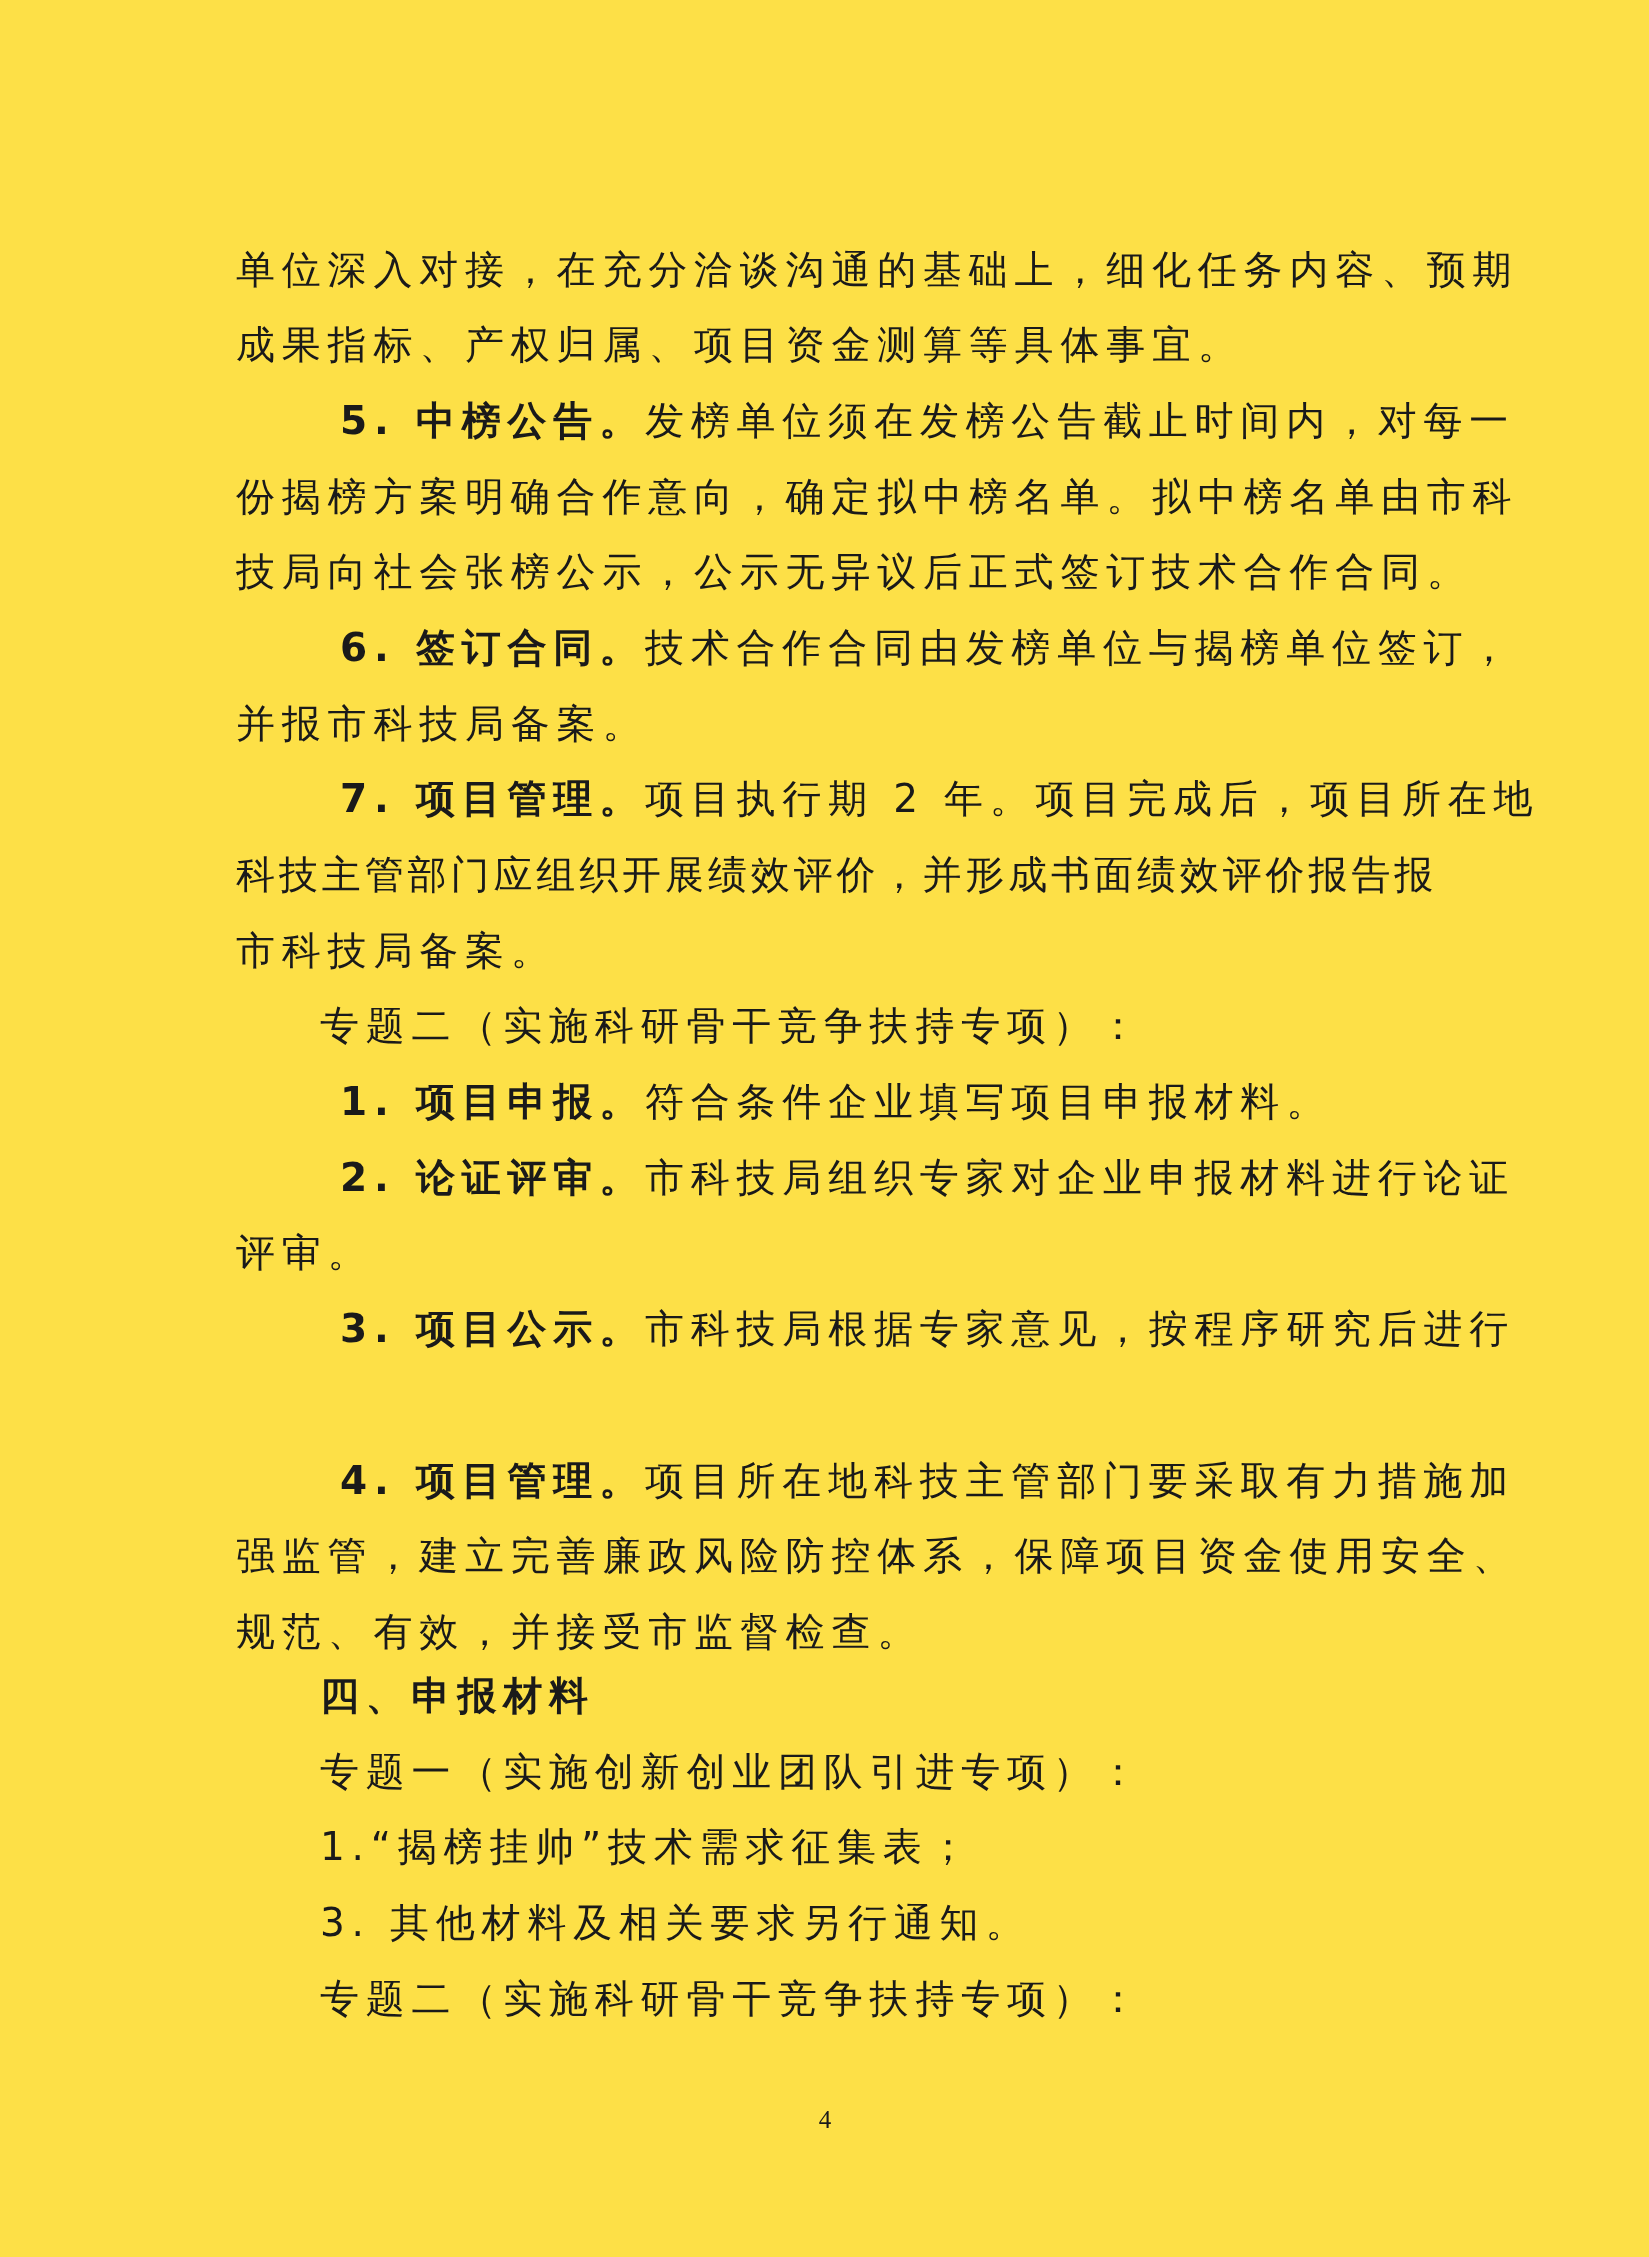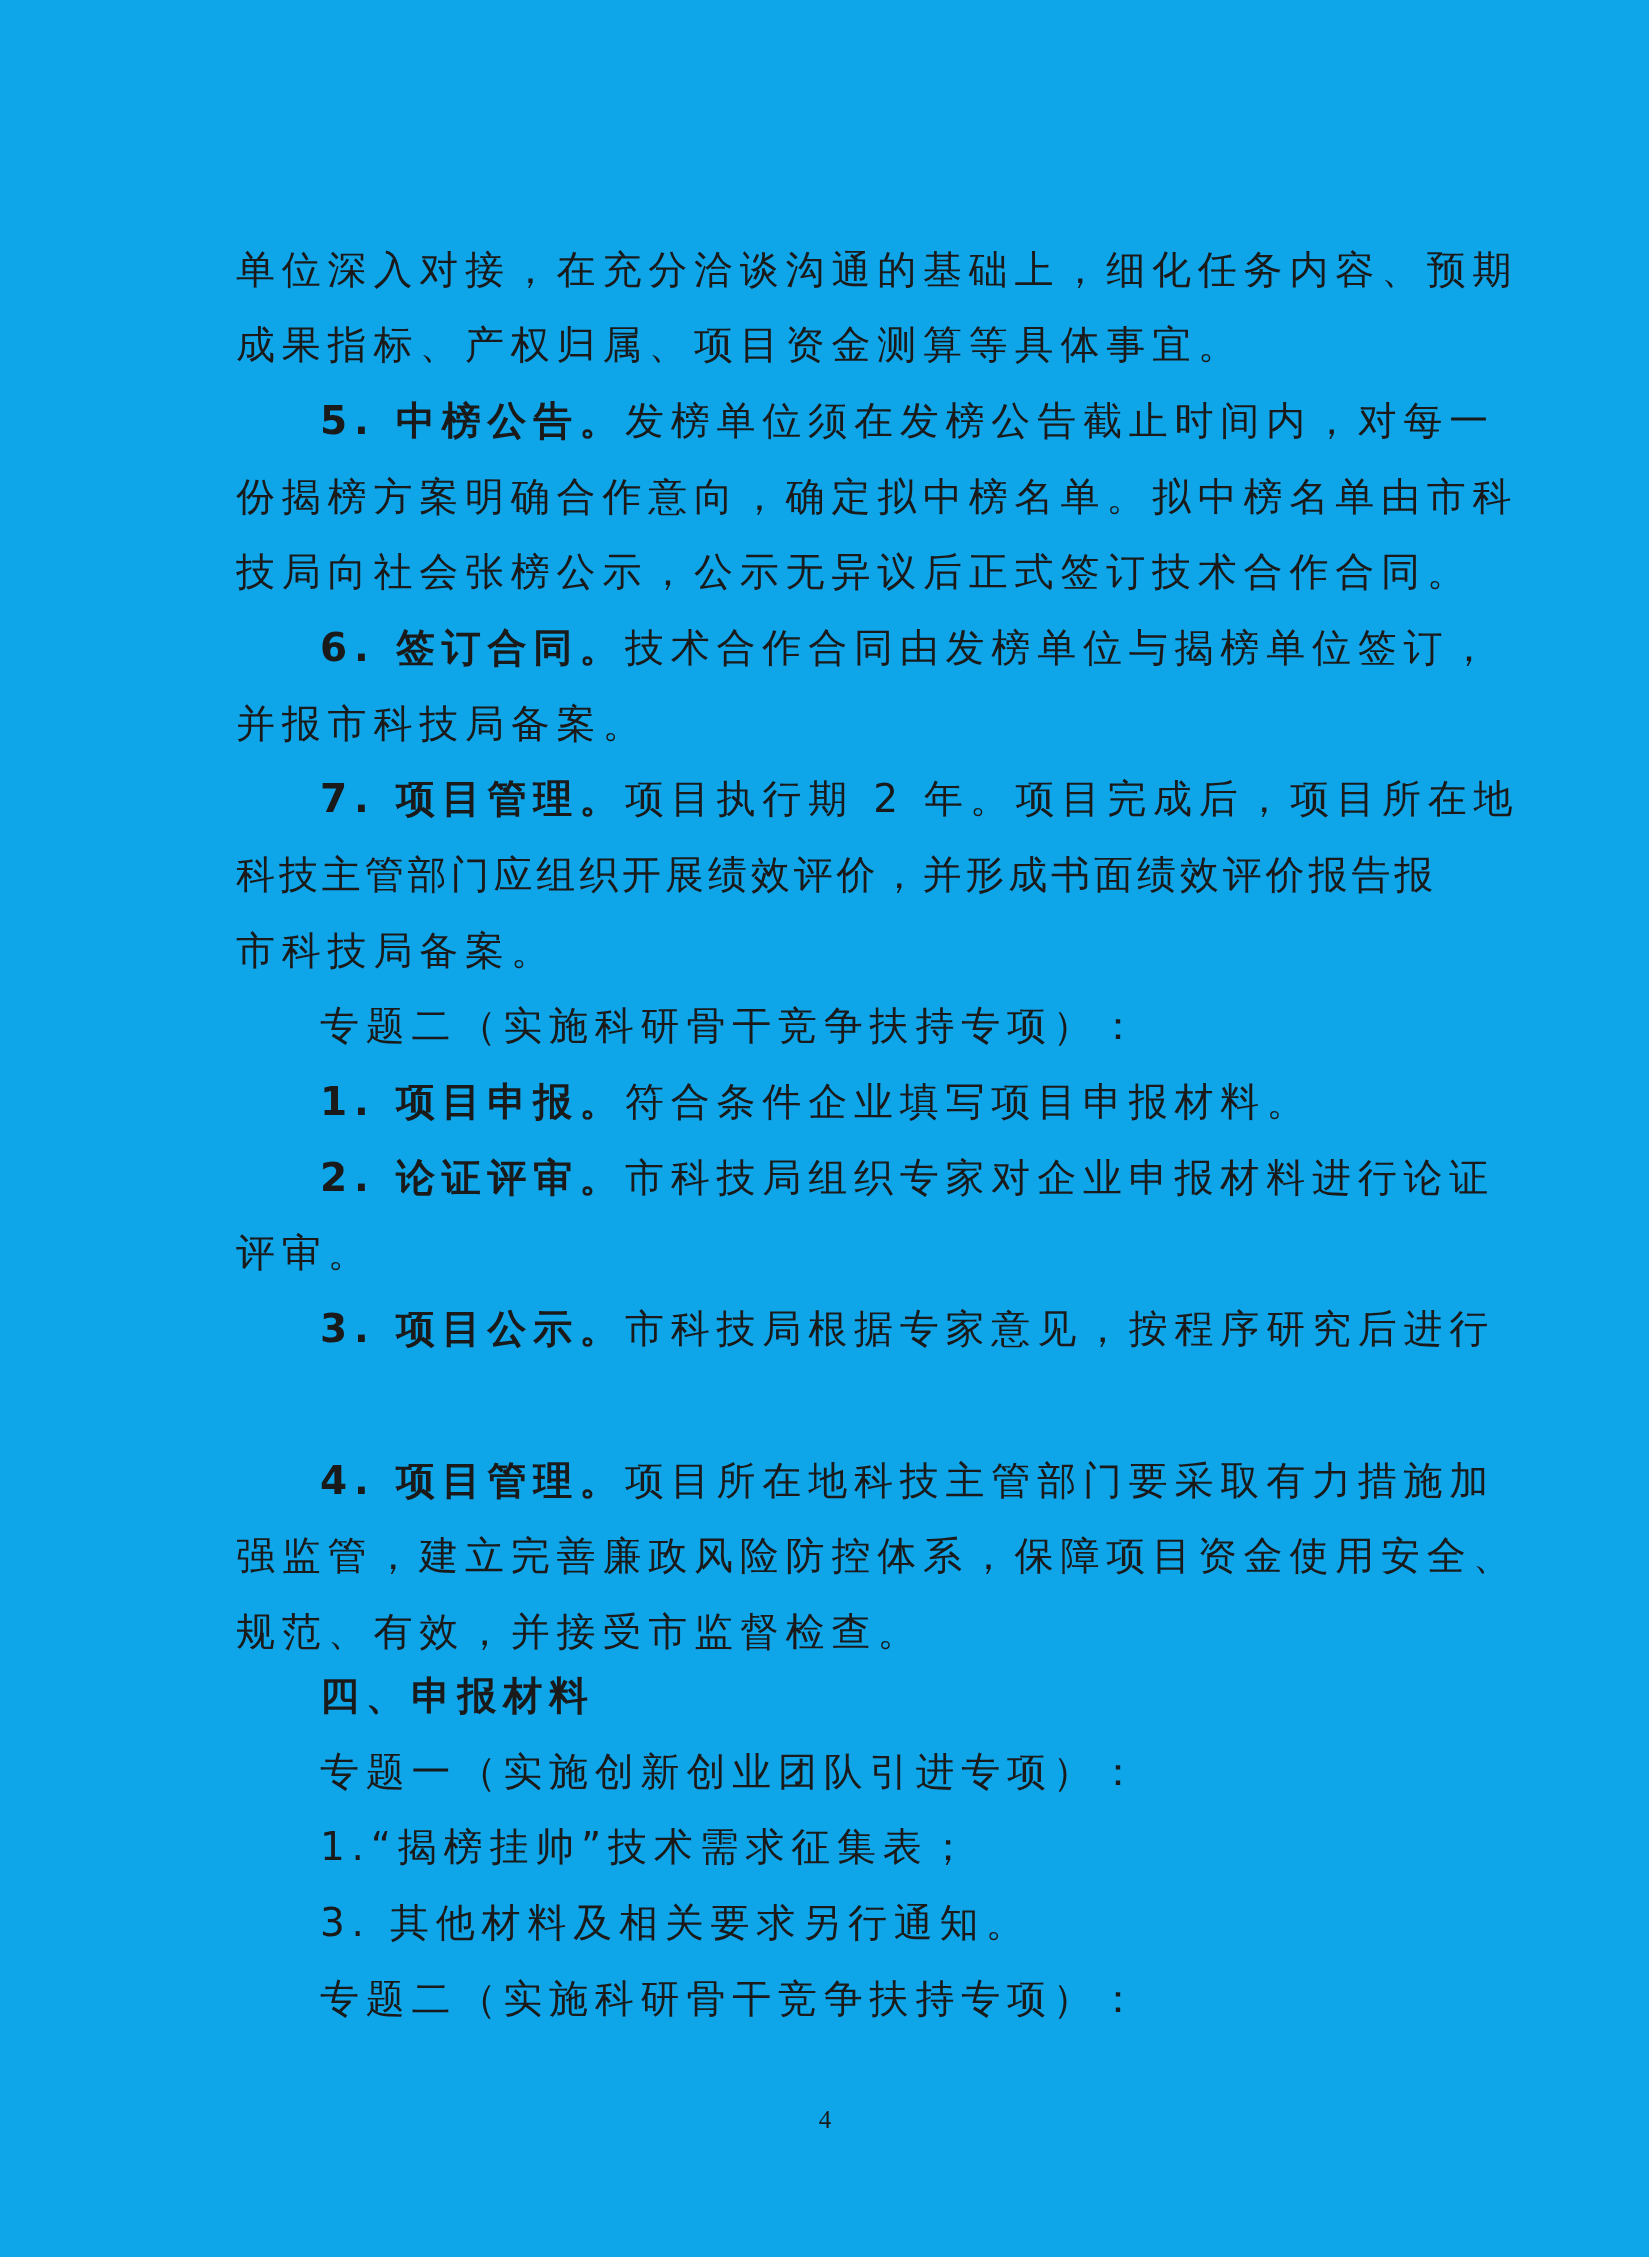--- a/index.html
+++ b/index.html
@@ -6,33 +6,33 @@
     body {
       width: 1650px; height: 2257px;
       background: #f7f7fa;
       position: relative;
       overflow: hidden;
       font-family: "DejaVu Sans", sans-serif;
       color: #1a1a1a;
     }
     .page {
       position: absolute; left: 0; top: 0; width: 1650px; height: 2257px;
-      background: #0ea5e9;
+      background: #fde047;
     }
     .line {
       position: absolute;
       left: 236px;
       width: 1203px;
       font-size: 39px;
       line-height: 49px;
       letter-spacing: 6.8px;
       white-space: nowrap;
     }
     .indent { left: 320px; }
-    .bold { font-weight: bold; }
+    .bold { font-weight: bold; margin-left: 20px; }
     .heading { font-weight: bold; }
     .page-num {
       position: absolute; top: 2106px; left: 0; width: 1650px;
       text-align: center; font-family: "Liberation Serif", serif; font-size: 25px;
     }
   </style>
 </head>
 <body>
 
 <div class="page">

